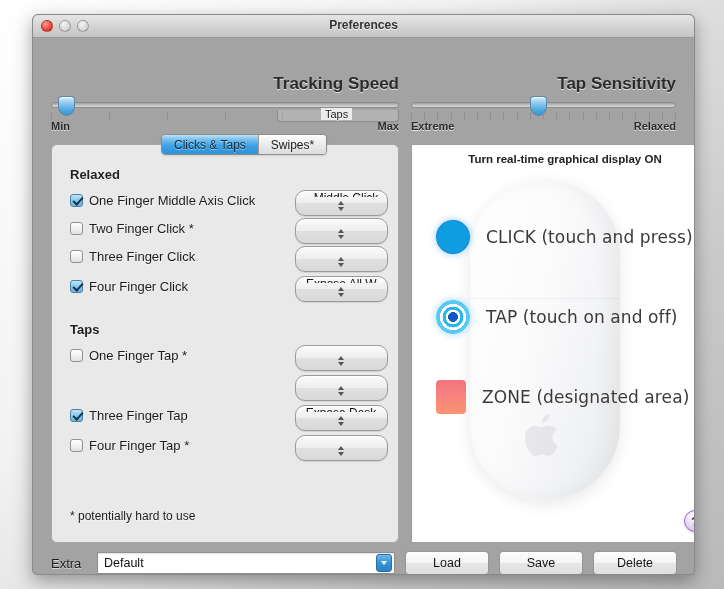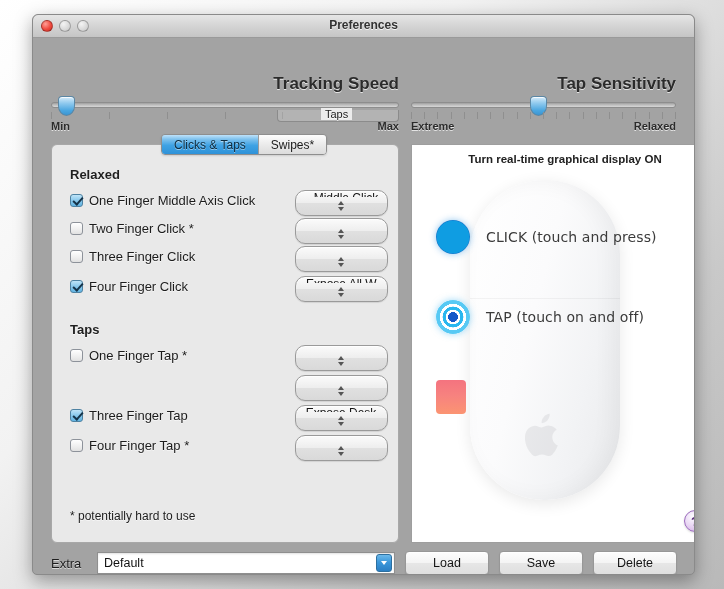--- a/index.html
+++ b/index.html
@@ -235,21 +235,21 @@
   }
   #apple-logo {
     position: absolute;
     left: 50%; top: 232px;
     transform: translateX(-50%);
     opacity: 0.14;
   }
   .legend-row { position: absolute; left: 24px; display: flex; align-items: center; }
   .legend-text {
     margin-left: 16px;
-    font-size: 14px;
+    font-size: 17px;
     color: #3b3b3b;
     font-family: "DejaVu Sans", sans-serif;
     letter-spacing: 0.1px;
     white-space: nowrap;
   }
   .sw { flex: 0 0 auto; position: relative; }
   #sw-click {
     width: 34px; height: 34px; border-radius: 50%;
     background: radial-gradient(circle at 50% 50%, #0f9de2 0%, #0f9de2 66%, #0f62c0 72%, #0e58b4 100%);
     box-shadow: 0 0 7px rgba(20,130,220,0.45);
@@ -497,20 +497,21 @@
         <span class="legend-text">CLICK (touch and press)</span>
       </div>
 
       <div class="legend-row" style="top:155px;">
         <span class="sw" id="sw-tap"></span>
         <span class="legend-text">TAP (touch on and off)</span>
       </div>
 
       <div class="legend-row" style="top:235px;">
         <span class="sw" id="sw-zone"></span>
+        <span class="legend-text">ZONE (designated area)</span>
       </div>
 
       <div id="help-btn">
         <span>?</span>
       </div>
     </div>
 
     <div id="preset-label">Extra</div>
 
     <div id="preset-combo">

